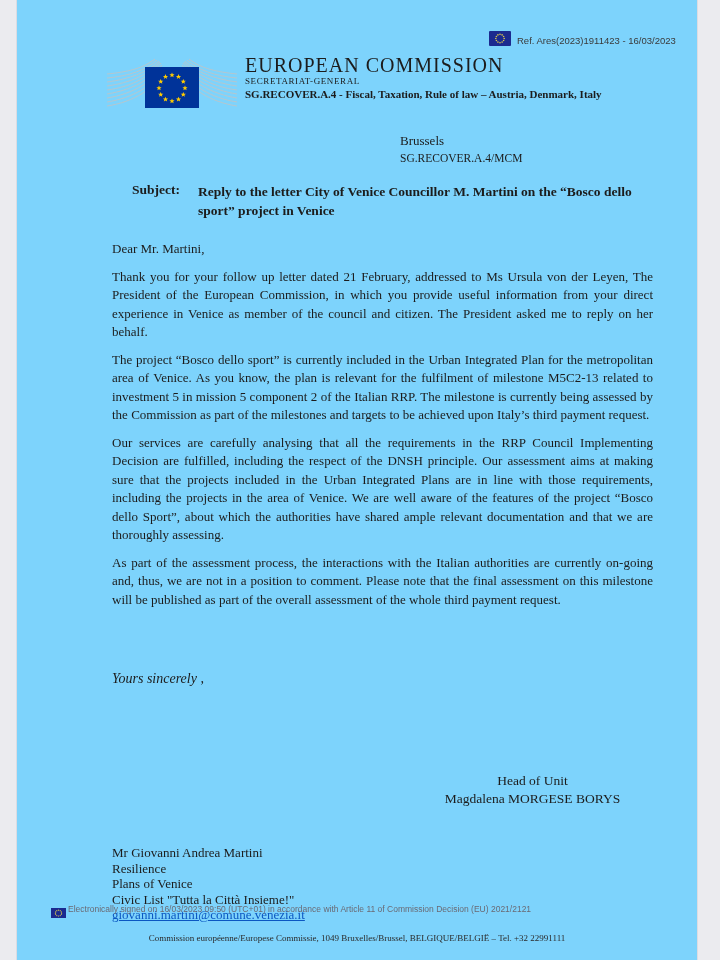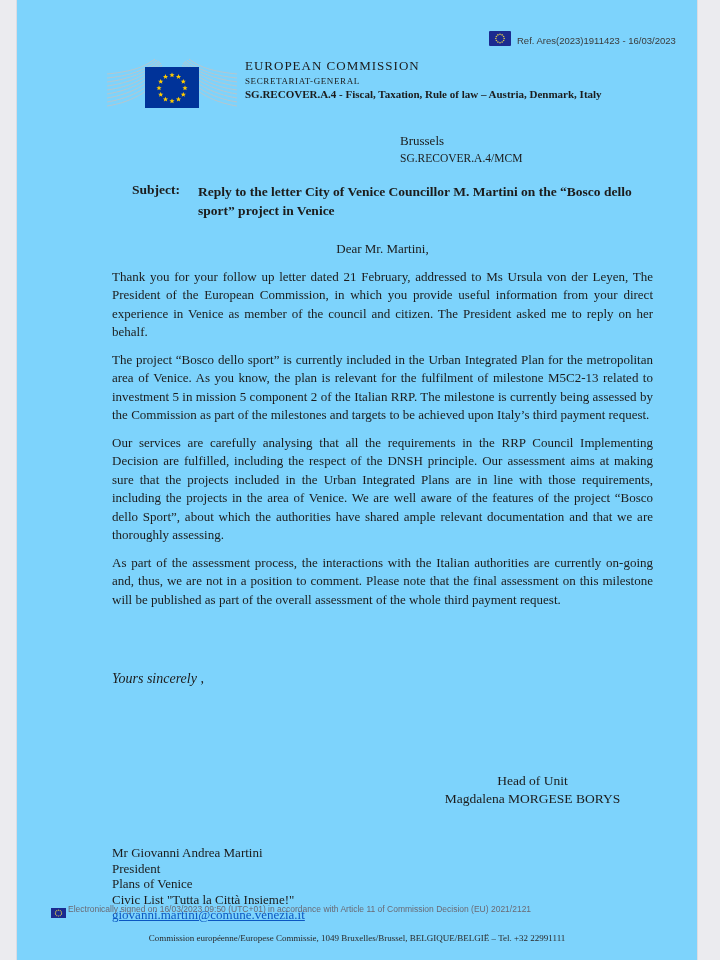--- a/index.html
+++ b/index.html
@@ -9,35 +9,35 @@
   .edge.left{left:0;width:16px;border-right:1px solid #dcdce2;}
   .edge.right{right:0;width:22px;border-left:1px solid #dcdce2;}
 
   
   .ref-badge{position:absolute;left:489px;top:31px;display:flex;align-items:center;gap:6px;}
   .ref-badge .txt{font-family:"Liberation Sans", sans-serif;font-size:9.5px;color:#3a3a3a;}
 
   
   .ec-logo{position:absolute;left:106px;top:56px;}
   .letterhead{position:absolute;left:245px;top:57px;width:430px;}
-  .lh-institution{font-size:13px;letter-spacing:1px;line-height:17px;}
+  .lh-institution{font-size:20px;letter-spacing:1px;line-height:17px;}
   .lh-dg{font-size:9px;letter-spacing:.6px;margin-top:2px;}
   .lh-taskforce{font-size:9.5px;margin-top:12px;}
   .lh-unit{font-size:11px;font-weight:bold;margin-top:2px;}
 
   .dateline{position:absolute;left:400px;top:133px;}
   .dl-city{font-size:13px;}
   .dl-ref{font-size:11.5px;margin-top:3px;}
 
   .subject-row{position:absolute;left:112px;top:182px;width:548px;display:flex;margin-left:20px;}
   .subject-label{font-weight:bold;font-size:13.5px;width:66px;flex:0 0 66px;}
   .subject-text{font-weight:bold;font-size:13.5px;line-height:19px;width:470px;}
 
   .body-block{position:absolute;left:112px;top:240px;width:541px;font-size:13px;line-height:18.5px;}
-  .body-block .salutation{margin:0 0 9px 0;text-align:center;}
+  .body-block .salutation{margin:0 0 9px 0;}
   .body-block p{margin:0 0 9px 0;text-align:justify;}
 
   .closing{position:absolute;left:112px;top:671px;font-size:14px;font-style:italic;}
 
   .signature{position:absolute;left:420px;top:772px;width:225px;text-align:center;font-size:13.5px;line-height:17.5px;}
 
   .recipient{position:absolute;left:112px;top:845px;font-size:13px;line-height:15.5px;}
   .recipient .email a{color:#0b57c2;text-decoration:underline;}
 
   .esign{position:absolute;left:51px;top:904px;display:flex;align-items:flex-start;gap:2px;z-index:3;}
@@ -139,21 +139,21 @@
   <div class="closing">Yours sincerely ,</div>
 
   <div class="signature">
     <div>Head of Unit</div>
     <div>Magdalena MORGESE BORYS</div>
   </div>
 
   <div class="recipient">
     <div>
         <div>Mr Giovanni Andrea Martini</div>
-        <div>President</div>
+        <div>Resilience</div>
         <div>Plans of Venice</div>
         <div>Civic List "Tutta la Città Insieme!"</div>
       </div>
     <div class="email">
       <a href="#">giovanni.martini@comune.venezia.it</a>
     </div>
   </div>
 
   <div class="esign">
     <span>

